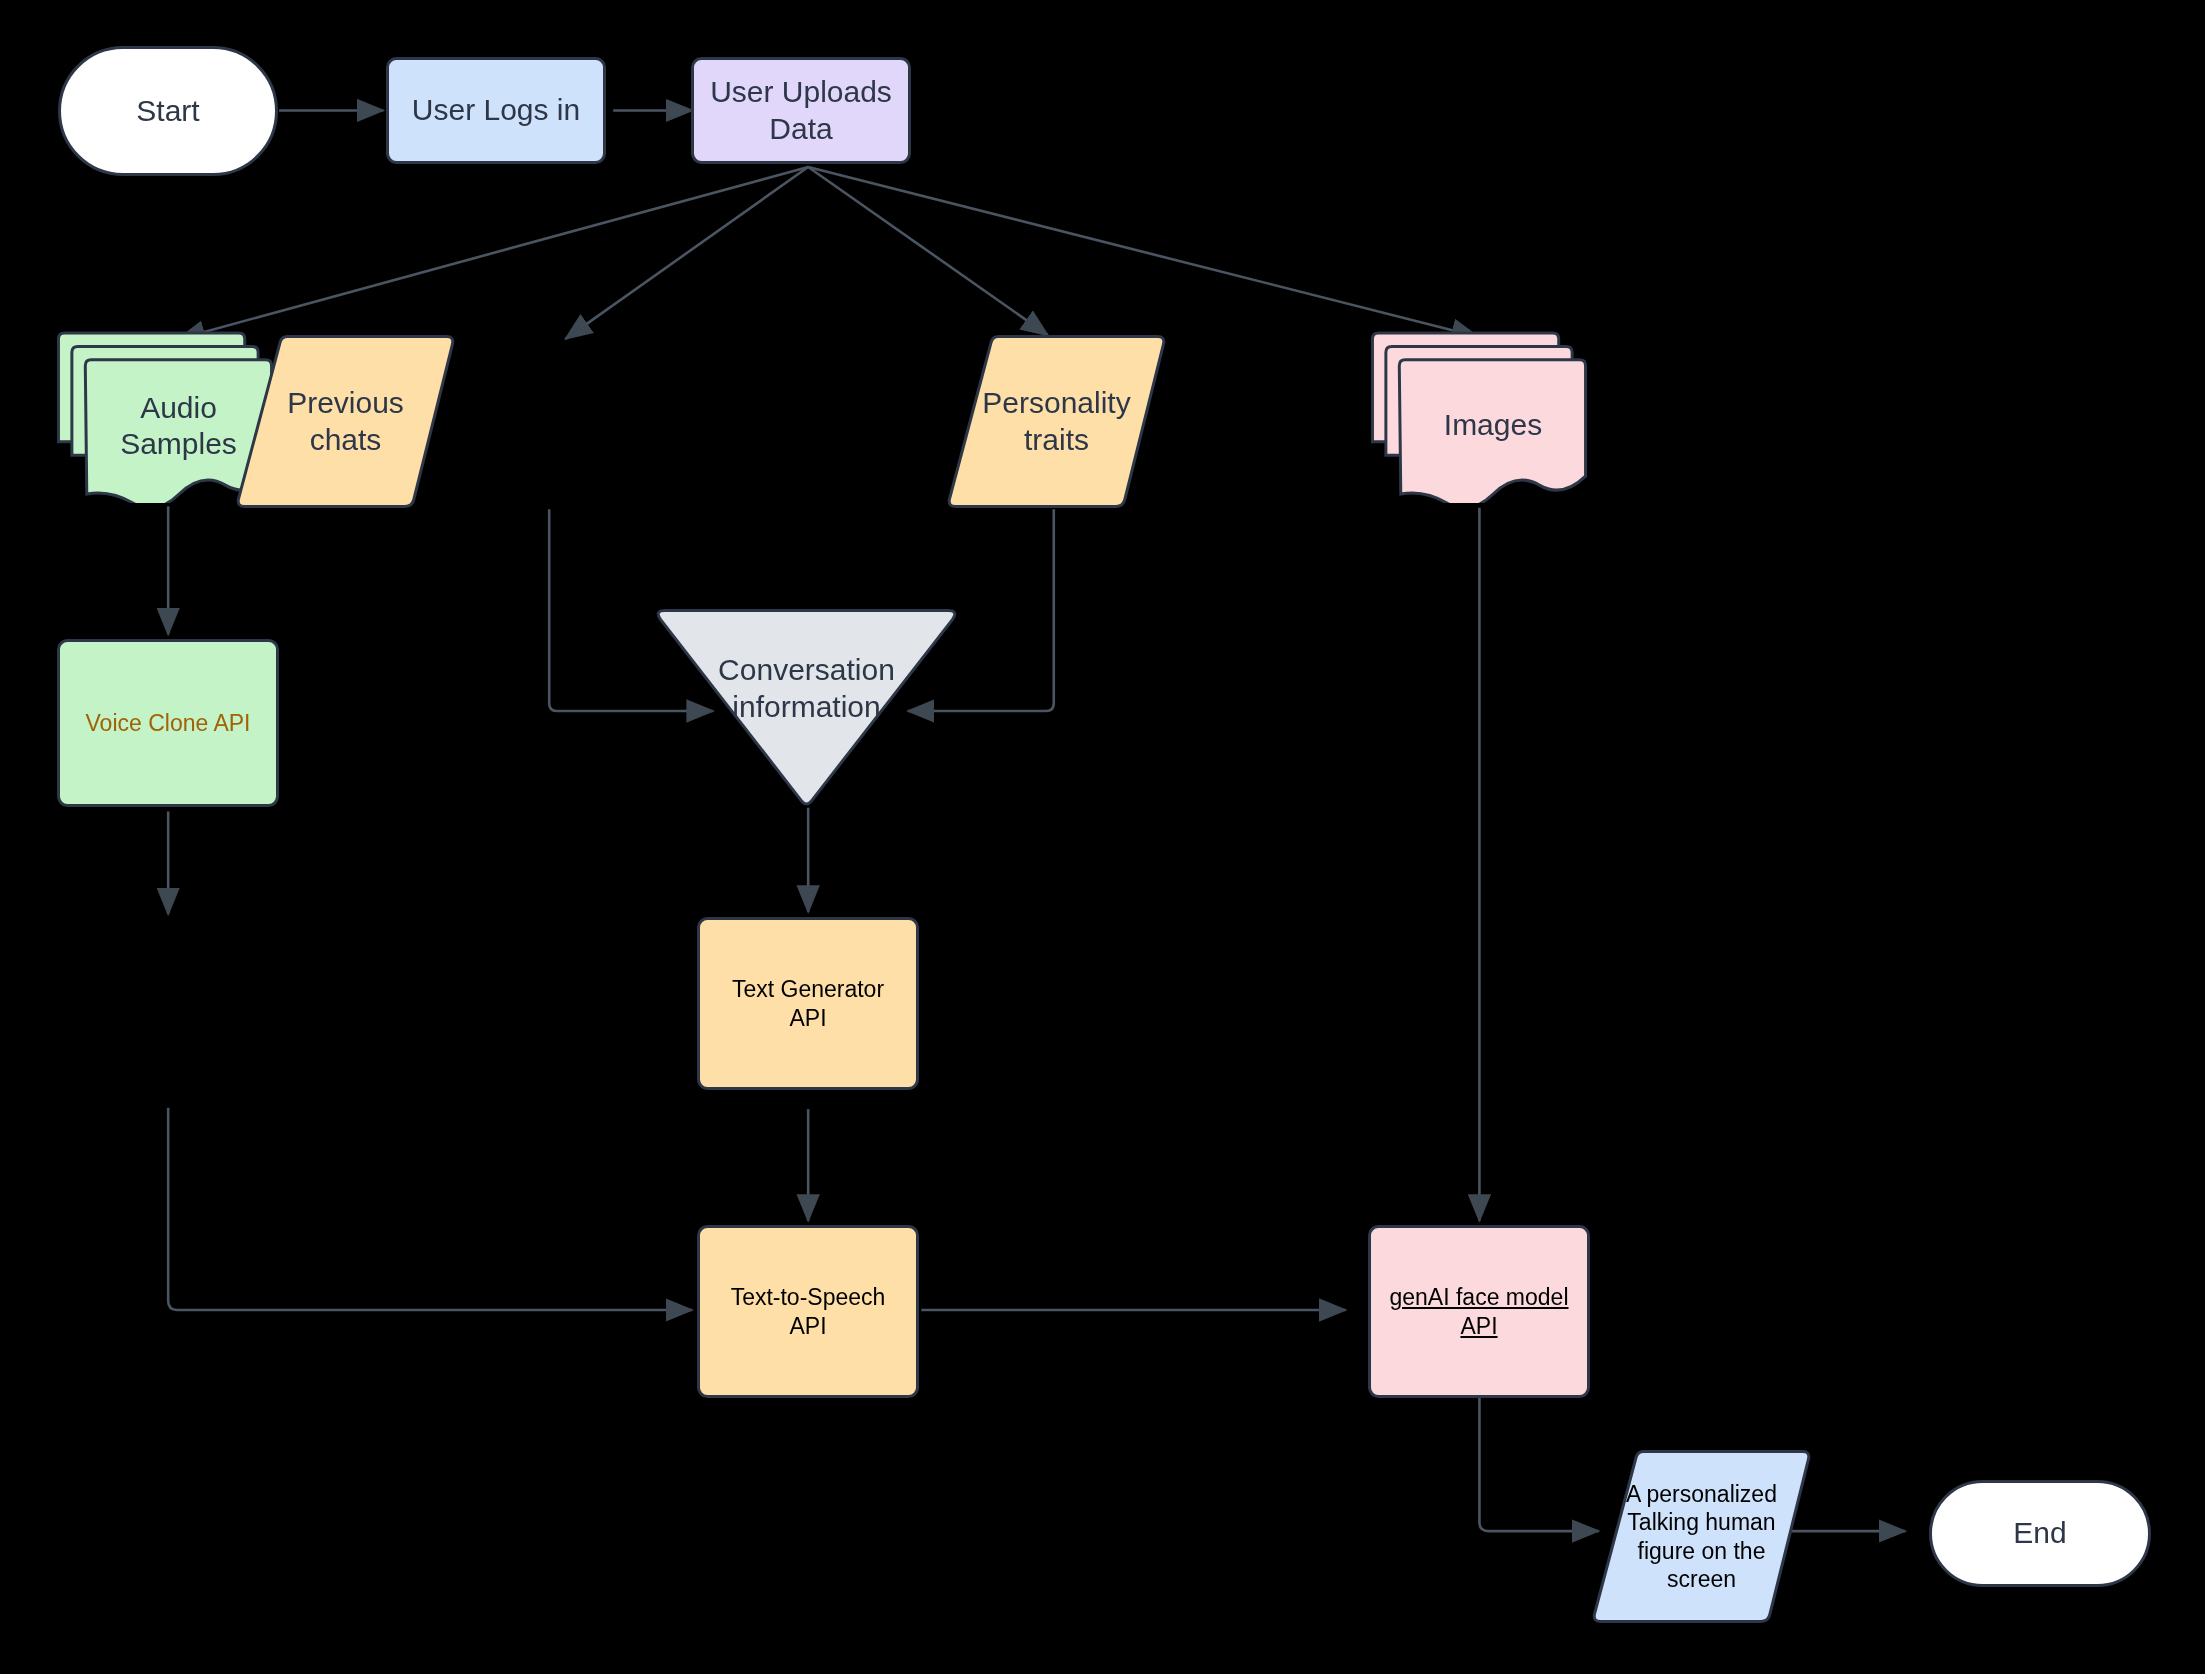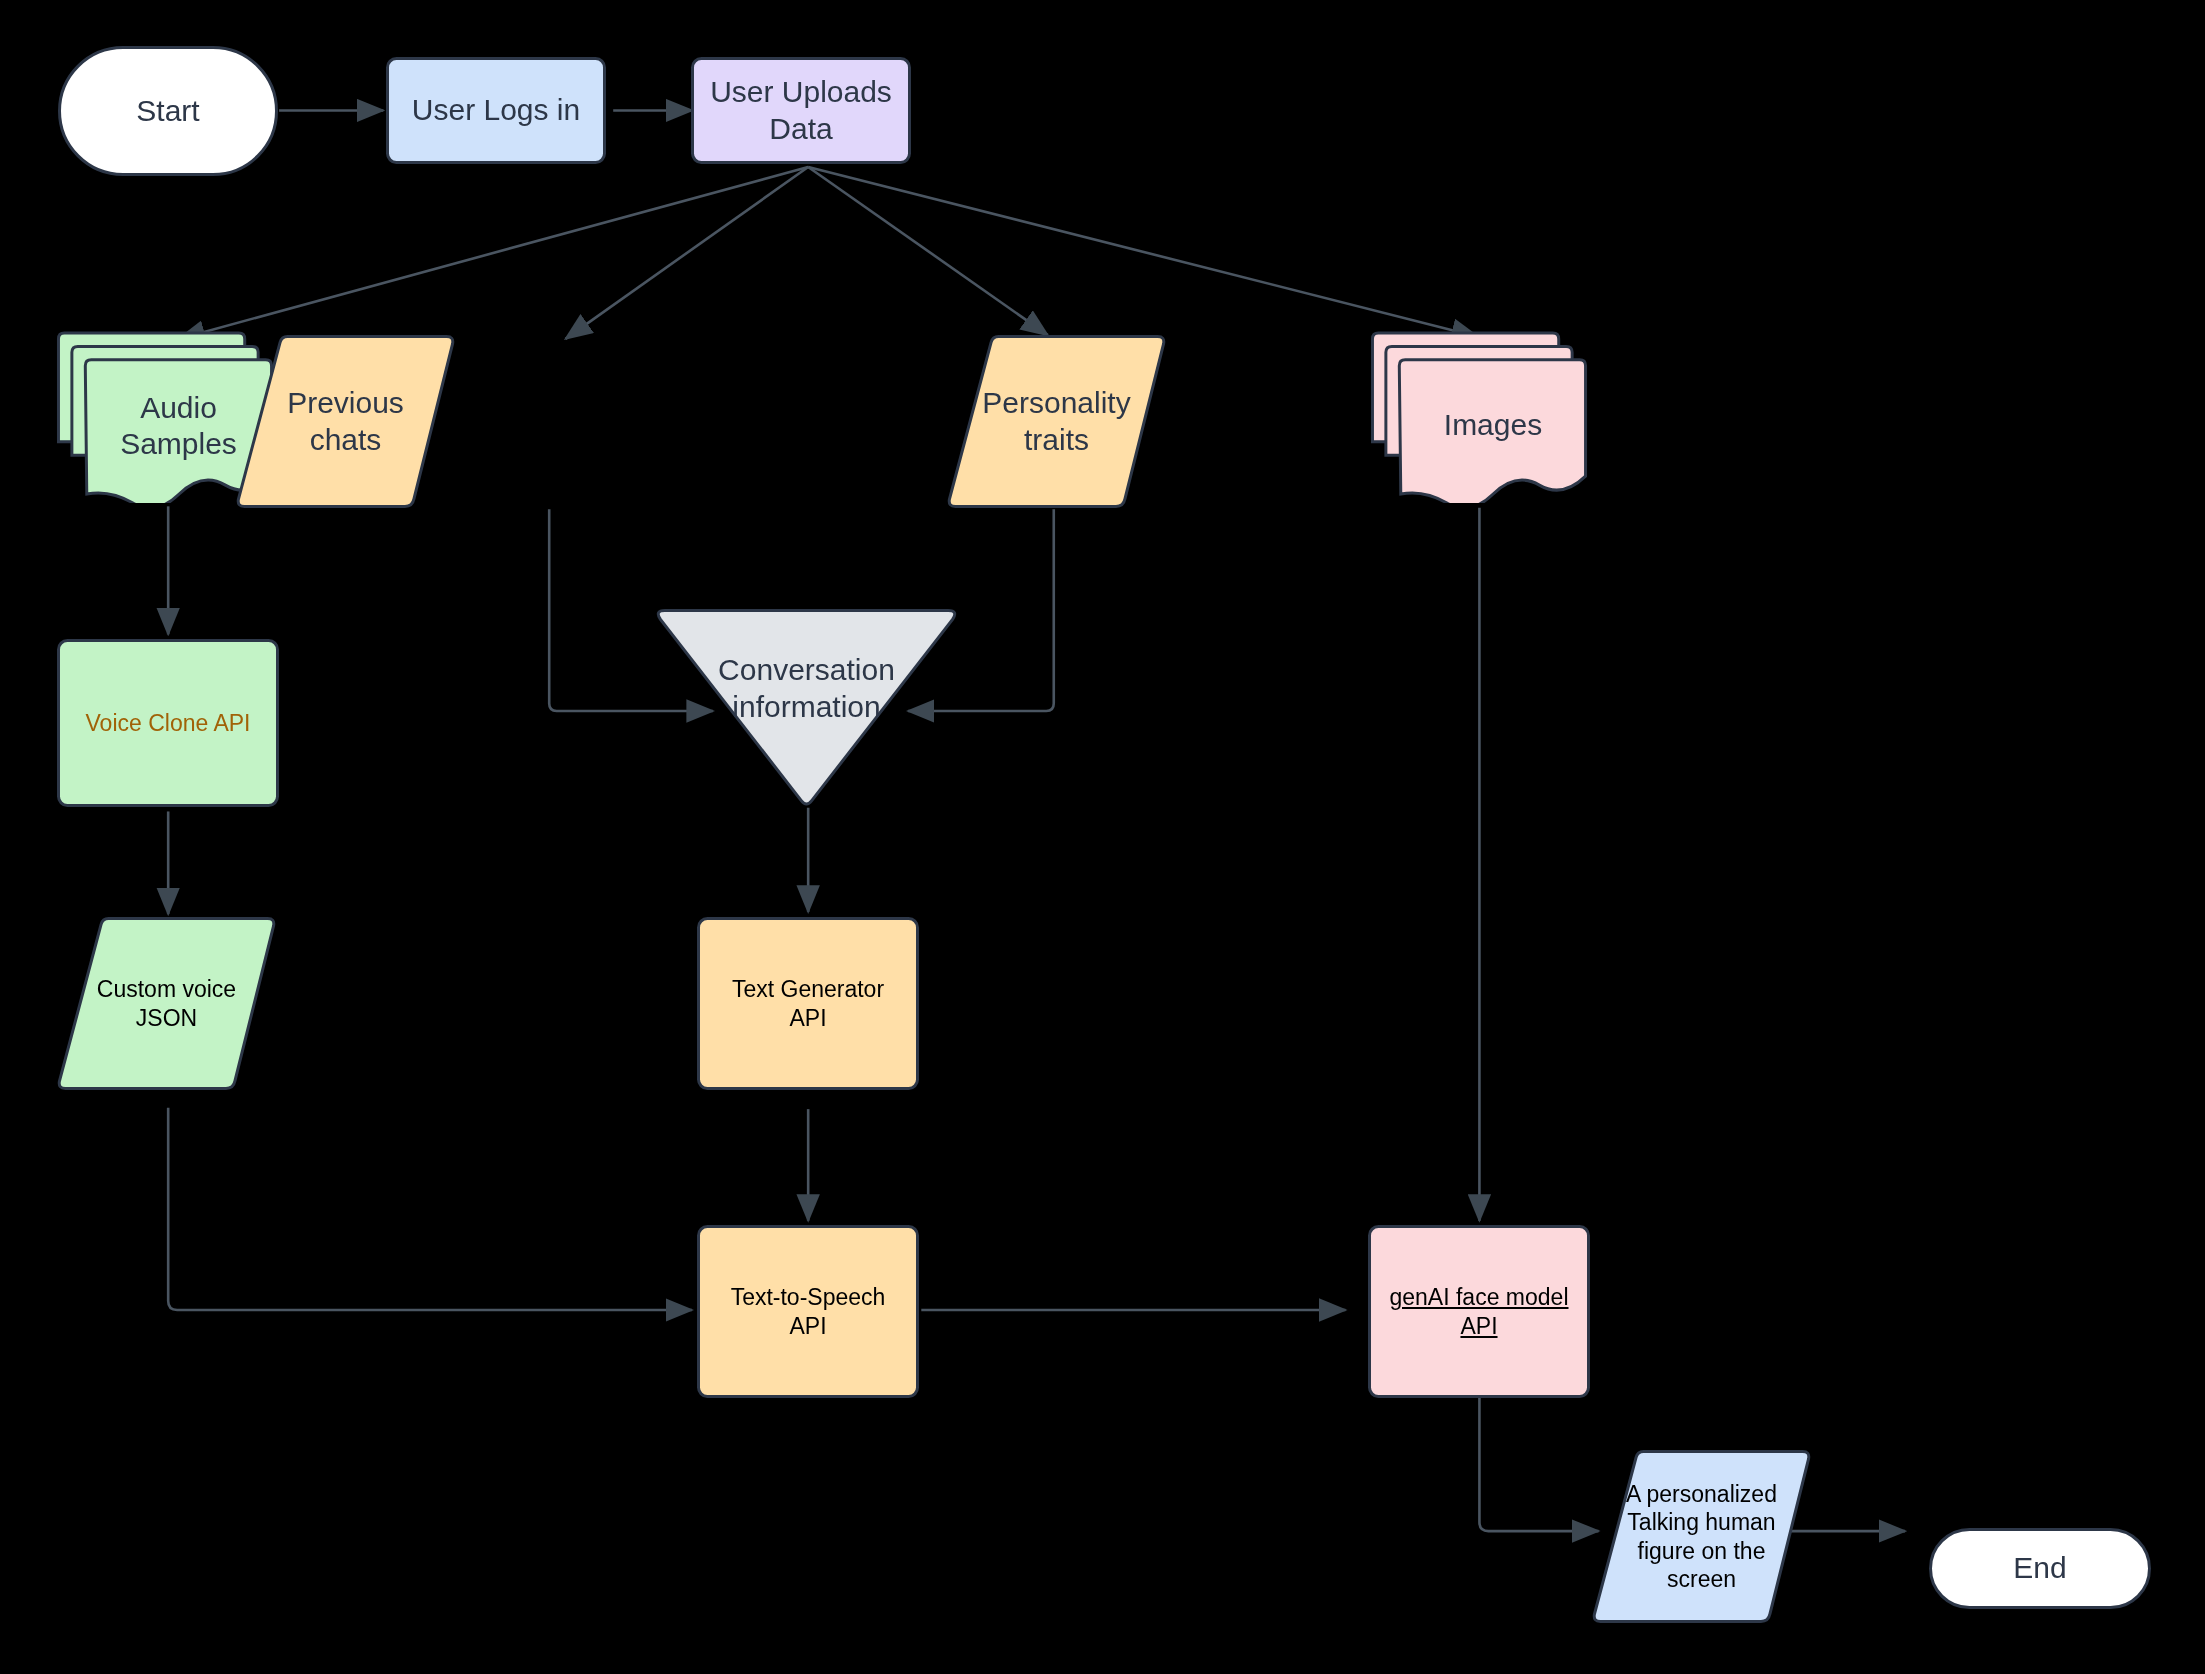--- a/index.html
+++ b/index.html
@@ -126,27 +126,20 @@
   </div>
 
   <div class="node svgnode t-dark fs40" style="left:650px;top:609px;width:313px;height:199px;">
     <svg class="shp" viewBox="0 0 420 268" preserveAspectRatio="none">
       <path d="M14,14 q-8,-12 6,-12 H400 q14,0 6,12 L217,258 q-7,9 -14,0 Z" fill="#e2e5e9" stroke="#2d3748" stroke-width="4"></path>
     </svg>
     <span class="lbl" style="margin-top:-39px;">Conversation
 information</span>
   </div>
 
-  <div class="node svgnode t-black fs31" style="left:55px;top:917px;width:223px;height:173px;">
-    <svg class="shp" viewBox="0 0 300 232" preserveAspectRatio="none">
-      <path d="M62,10 q2-8 10-8 H286 q10,0 8,10 L242,220 q-2,10 -12,10 H14 q-10,0 -8,-10 Z" fill="#c3f3c6" stroke="#2d3748" stroke-width="4"></path>
-    </svg>
-    <span class="lbl">Custom voice
-JSON</span>
-  </div>
 
   <div class="node proc orange" style="left:697px;top:917px;width:222px;height:173px;">
     <span class="lbl">Text Generator
 API</span>
   </div>
 
   <div class="node proc orange" style="left:697px;top:1225px;width:222px;height:173px;">
     <span class="lbl">Text-to-Speech
 API</span>
   </div>
@@ -159,18 +152,18 @@
   <div class="node svgnode t-black fs31" style="left:1590px;top:1450px;width:223px;height:173px;">
     <svg class="shp" viewBox="0 0 300 232" preserveAspectRatio="none">
       <path d="M62,10 q2-8 10-8 H286 q10,0 8,10 L242,220 q-2,10 -12,10 H14 q-10,0 -8,-10 Z" fill="#cfe2fb" stroke="#2d3748" stroke-width="4"></path>
     </svg>
     <span class="lbl">A personalized
 Talking human
 figure on the
 screen</span>
   </div>
 
-  <div class="node term" style="left:1929px;top:1480px;width:222px;height:81px;margin-top:48px;">
+  <div class="node term" style="left:1929px;top:1480px;width:222px;height:107px;">
     <span class="lbl">End</span>
   </div>
 
 </div>
 
 
 </body></html>

